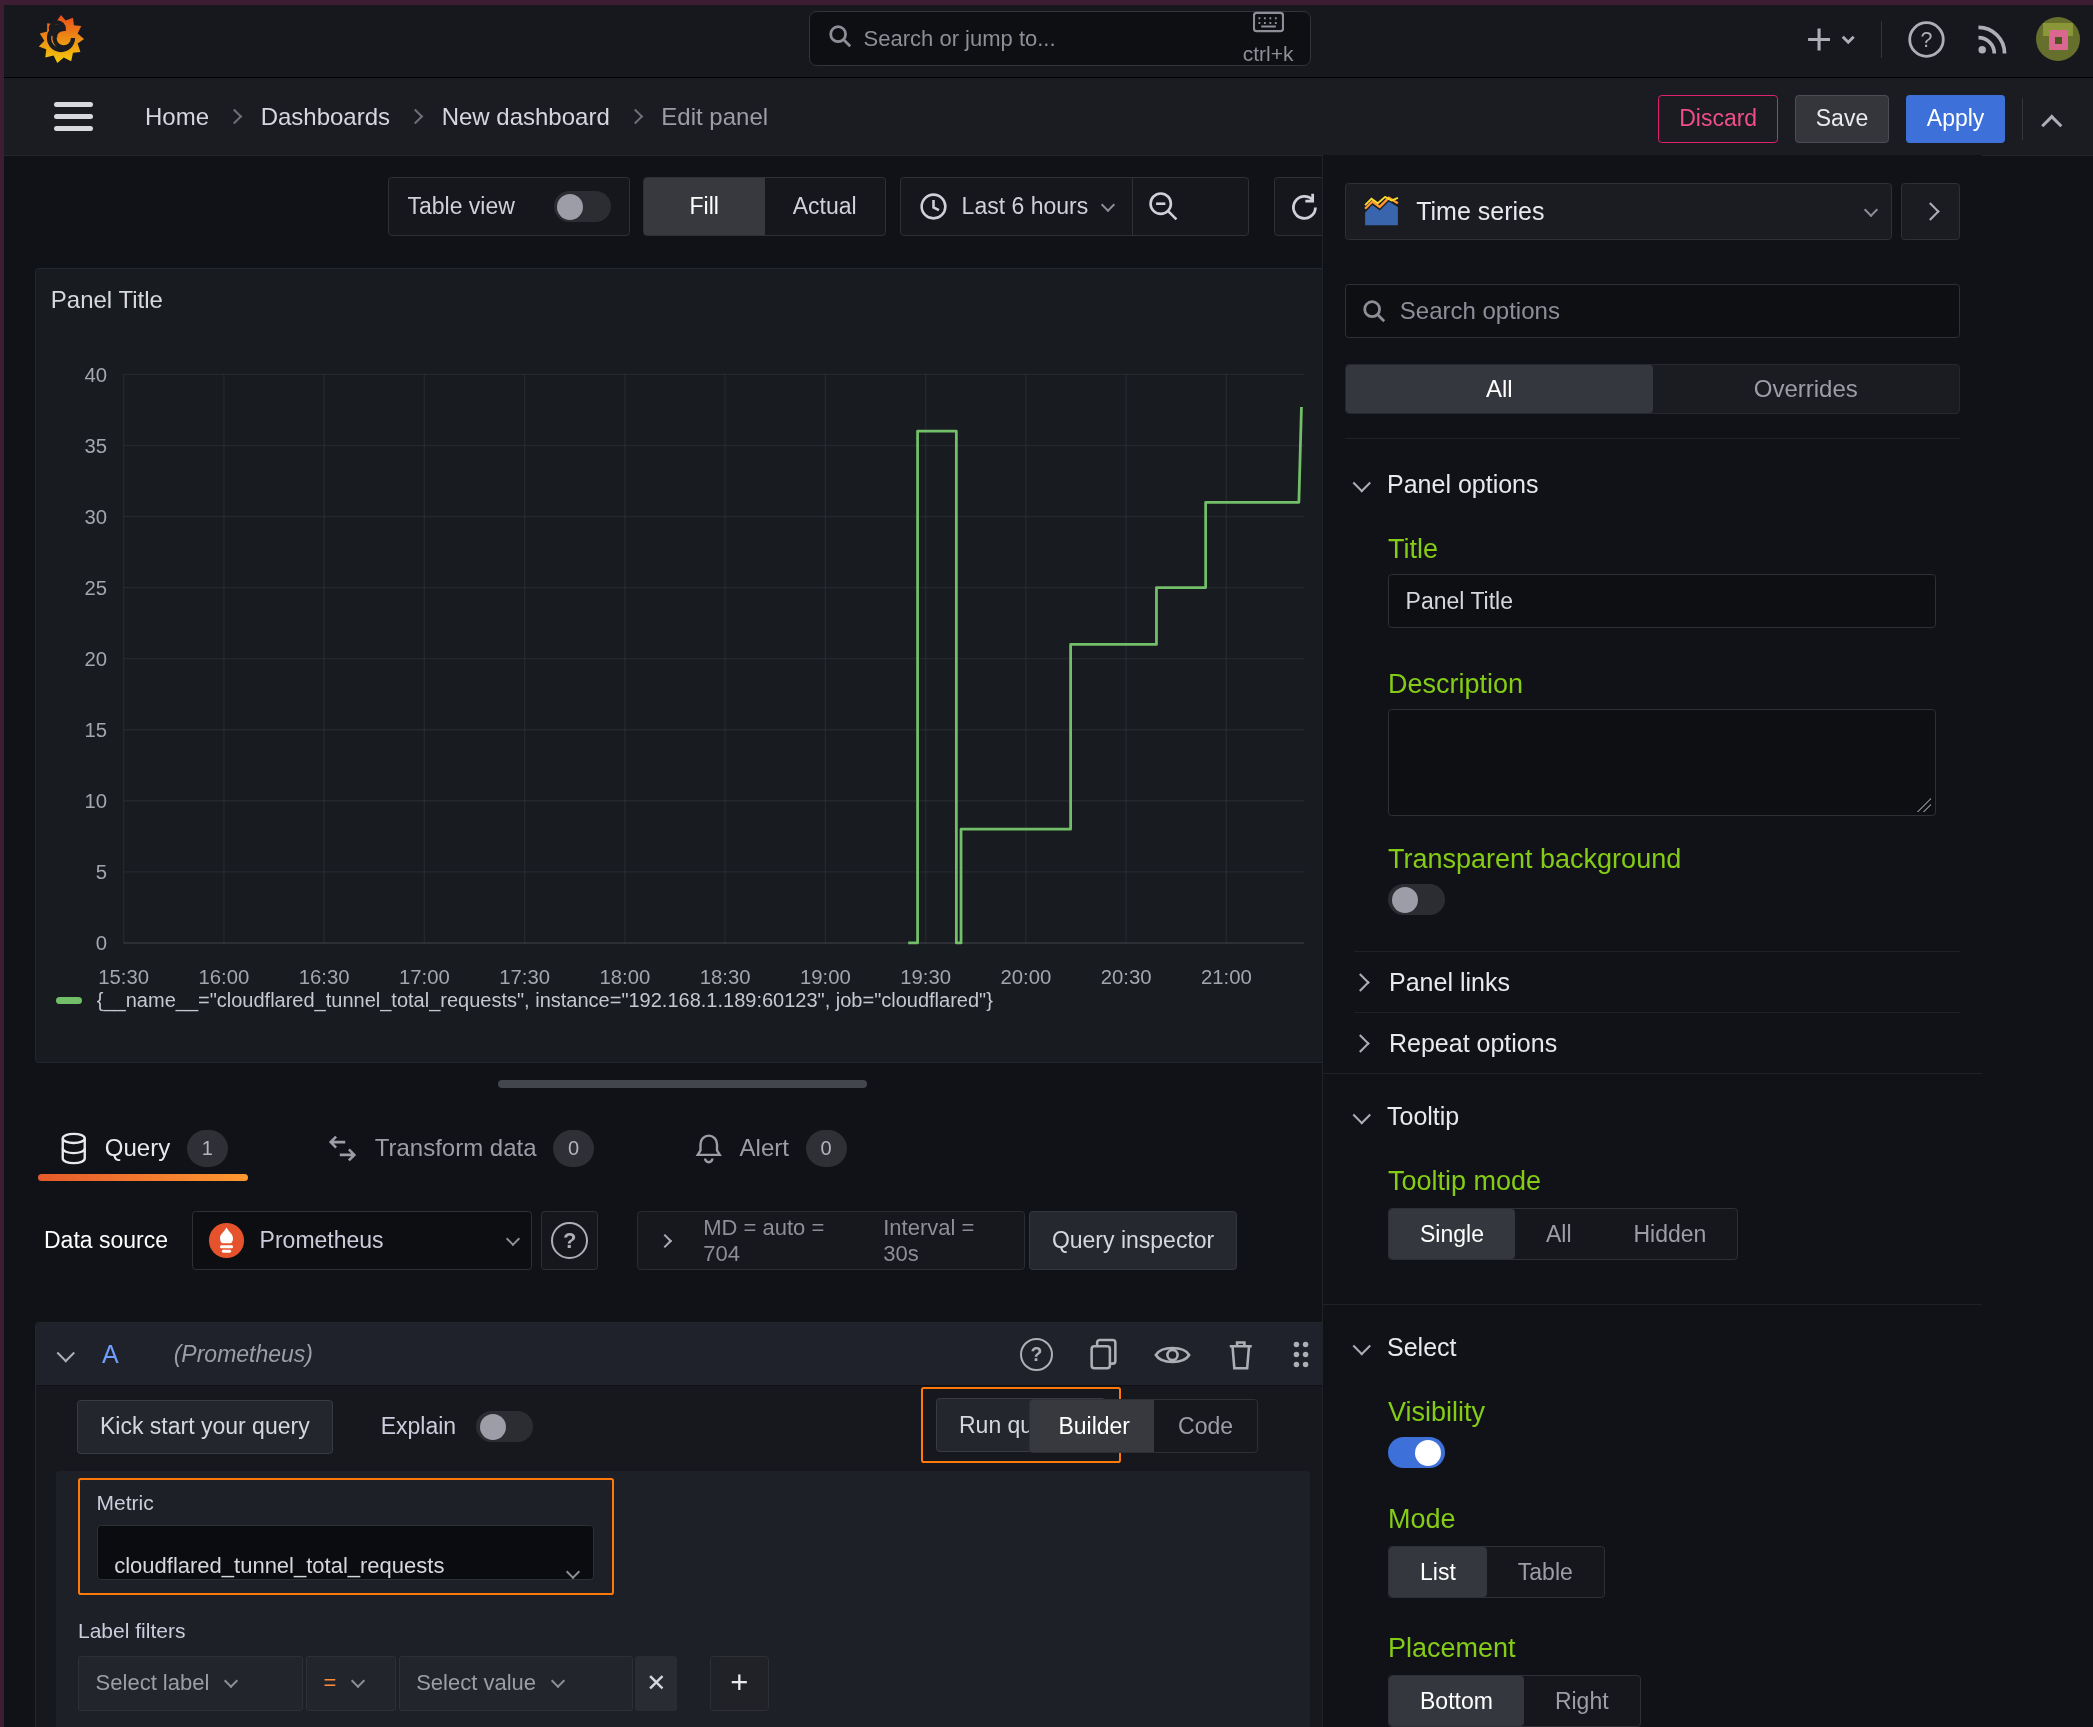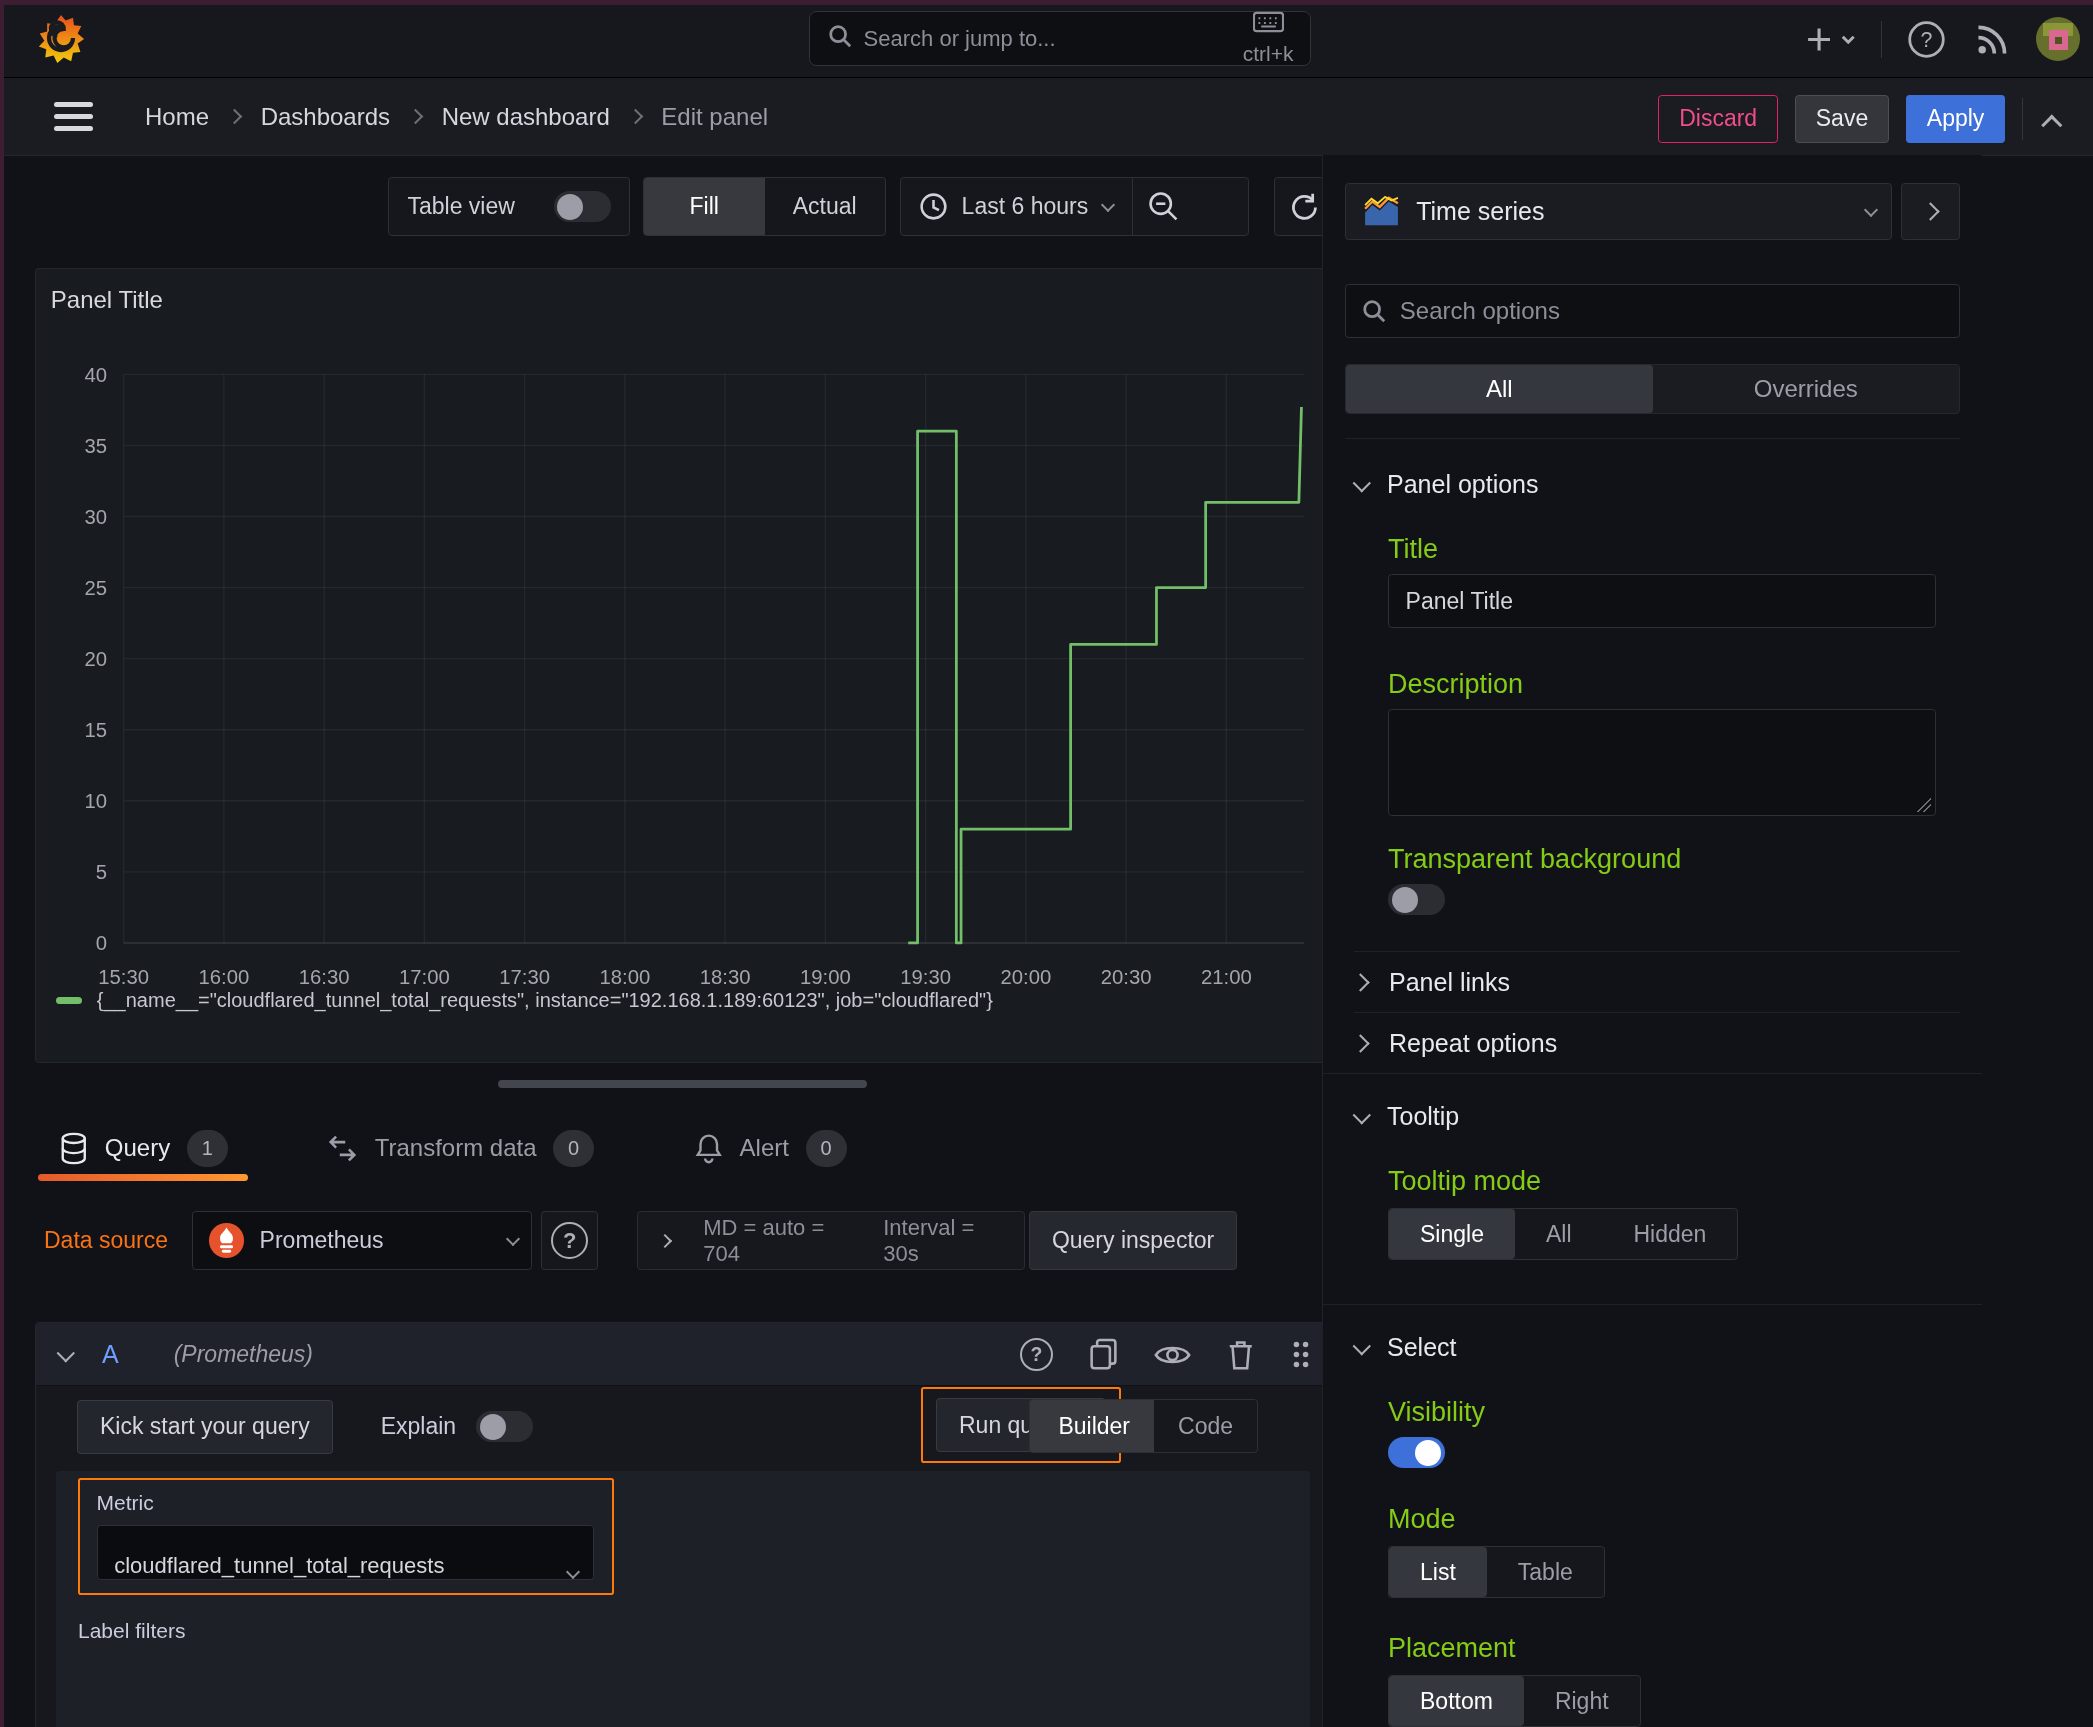--- a/index.html
+++ b/index.html
@@ -80,21 +80,21 @@
   .qtab { display:flex; align-items:center; gap:16.6px; height:66px; position:relative; color:#9d9da8;
           font-size:24px; cursor:pointer; padding:0 3.7px; }
   .qtab.active { color:#e8e8ee; }
   .qtab .badge { background:#2e3036; color:#b4b4bf; font-size:20px; border-radius:20px; min-width:41px; height:37px;
                  display:flex; align-items:center; justify-content:center; padding:0 11px; }
   .qtab.active::after { content:""; position:absolute; left:-16.6px; right:-16.6px; bottom:0; height:7.4px; border-radius:3.7px;
                         background:linear-gradient(90deg,#e55a2b,#ff9830); }
 
   
   .dsrow { position:absolute; left:44px; top:1211px; width:1285px; height:59px; display:flex; align-items:center; }
-  .ds-label { font-size:23px; color:#f97316; margin-right:24px; }
+  .ds-label { font-size:23px; color:#ffffff; margin-right:24px; }
   .ds-select { width:340px; height:59px; background:#0d0e12; border:0.9px solid #2e3036; border-radius:3.7px;
                display:flex; align-items:center; padding:0 14.8px; gap:14.8px; font-size:23px; }
   .ds-select .grow { flex:1; }
   .sq-btn { width:57px; height:59px; background:#16171d; border:0.9px solid #2e3036; border-radius:3.7px;
             display:flex; align-items:center; justify-content:center; margin-left:9.2px; color:#aeaeb7; }
   .ds-stats { margin-left:39px; height:59px; flex:0 0 auto; width:388px; background:#16181d; border:0.9px solid #2a2c32;
               border-radius:3.7px; display:flex; align-items:center; gap:33px; padding:0 22px; color:#8e8e99; font-size:22px; }
   .qi-btn { margin-left:3.7px; height:59px; background:#26282f; border:0.9px solid #35373e; border-radius:3.7px;
             display:flex; align-items:center; padding:0 22px; font-size:23px; color:#d6d7de; }
 
@@ -449,20 +449,36 @@
 
     <div class="editor-rows">
       <div class="metric-hl">
         <div class="field-label">Metric</div>
         <div class="metric-select">
           <span class="grow">cloudflared_tunnel_total_requests</span>
           <span class="chev-sm"></span>
         </div>
       </div>
       <div class="field-label lf-label">Label filters</div>
+      <div class="lf-row">
+        <div class="lf-sel" style="width:225px;">
+          <span class="grow">Select label</span>
+          <span class="chev-sm"></span>
+        </div>
+        <div class="lf-sel" style="width:90px;">
+          <span class="grow lf-op">=</span>
+          <span class="chev-sm"></span>
+        </div>
+        <div class="lf-sel" style="width:234px;">
+          <span class="grow">Select value</span>
+          <span class="chev-sm"></span>
+        </div>
+        <div class="lf-x">✕</div>
+        <div class="lf-add">+</div>
+      </div>
     </div>
   </div>
 
   <div class="options">
     <div class="opt-top">
       <div class="viz-row">
         <div class="viz-select">
           <svg width="37" height="31" viewBox="0 0 40 34">
               <polygon points="2,32 2,18 10,10 18,16 28,6 38,12 38,32" fill="#3865ab"></polygon>
               <polyline points="2,14 10,6 18,12 28,2 38,8" fill="none" stroke="#ff9830" stroke-width="2.6"></polyline>

